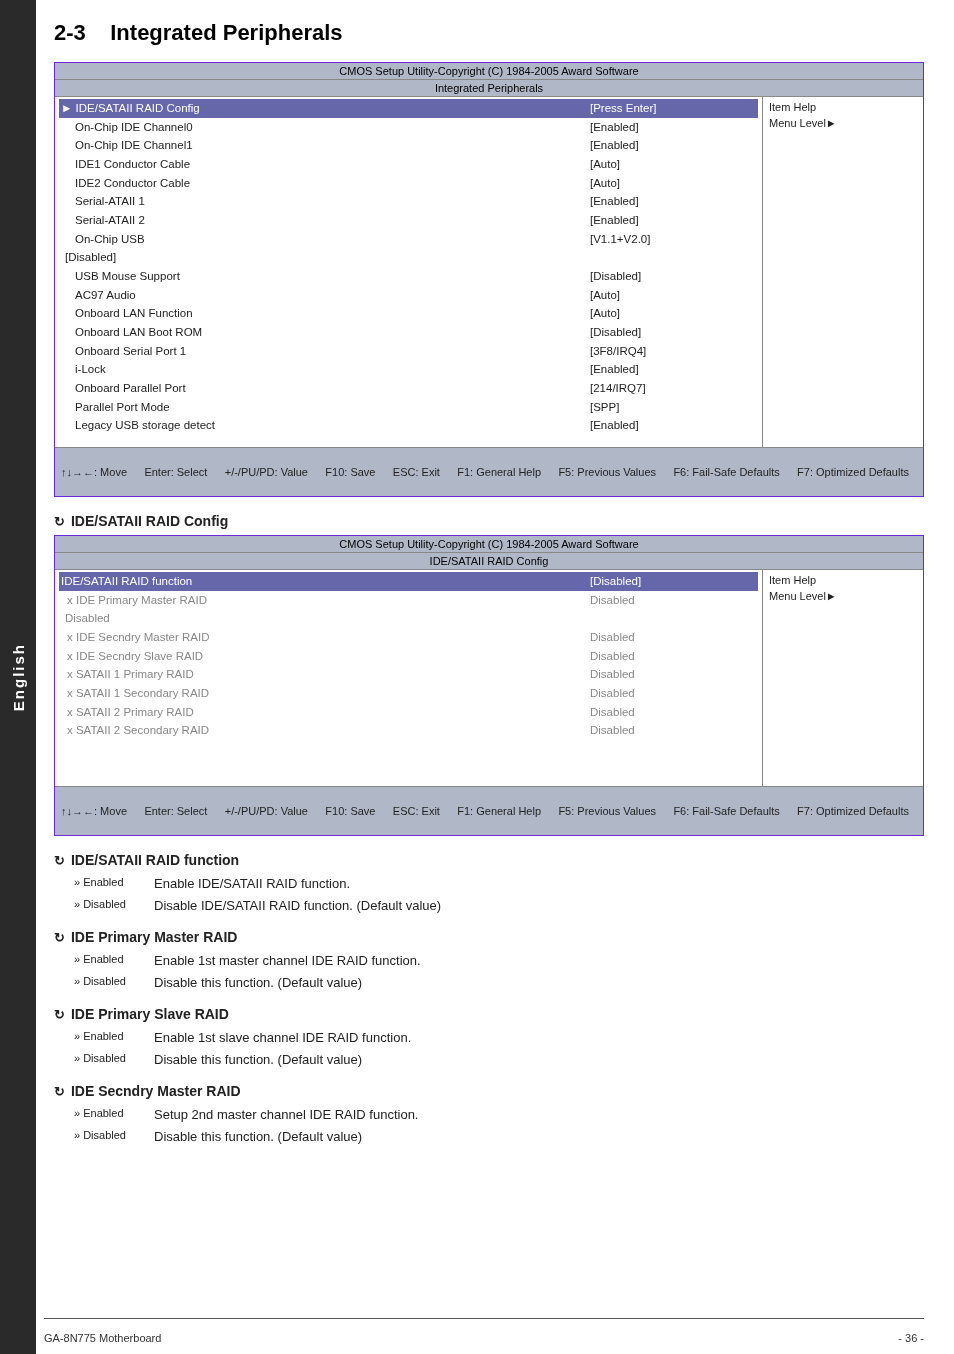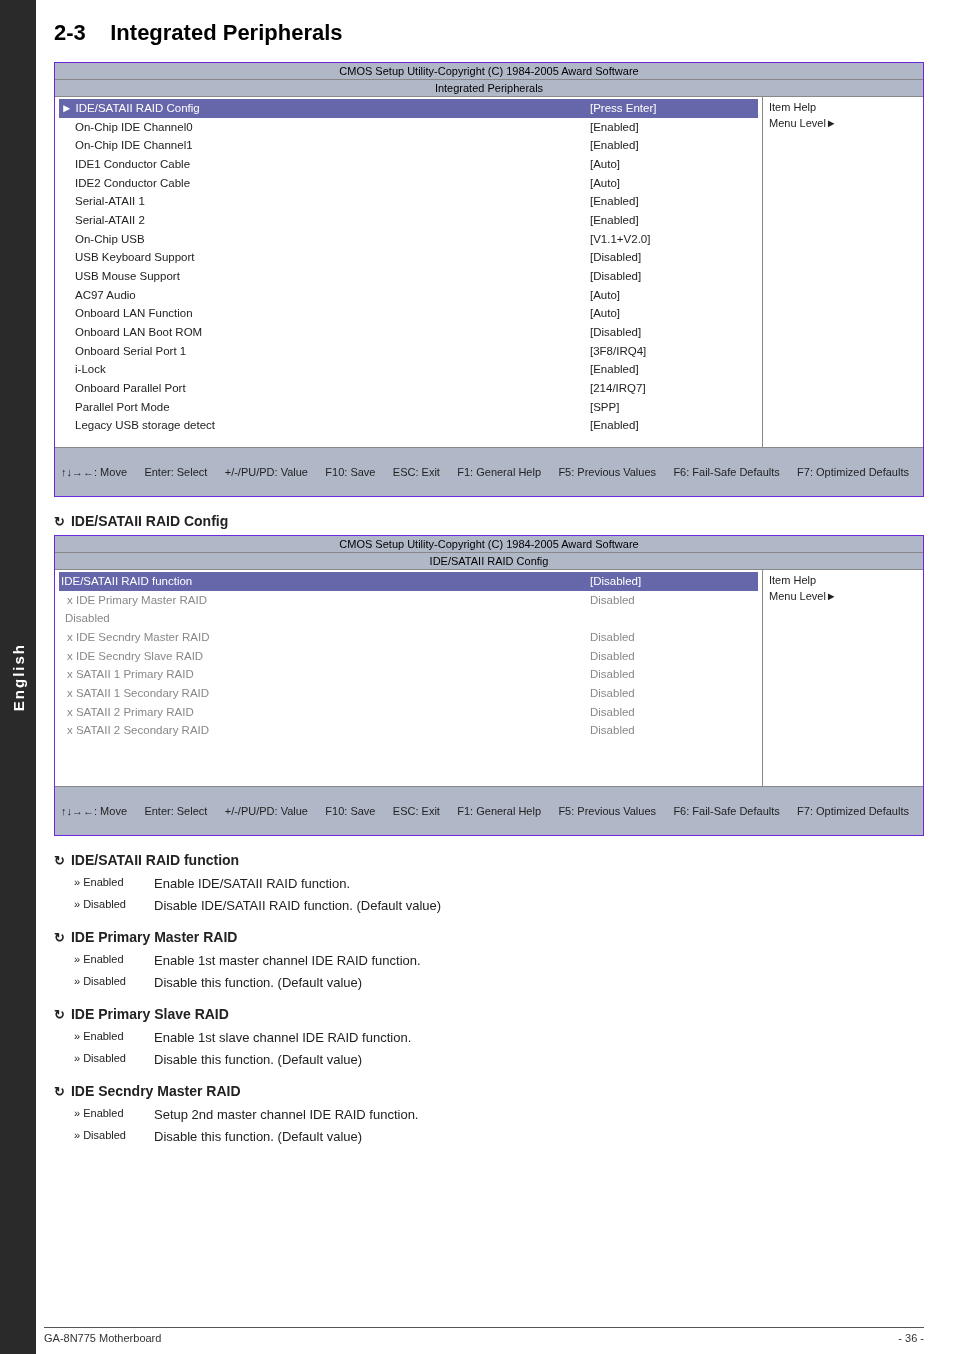--- a/index.html
+++ b/index.html
@@ -147,21 +147,21 @@
     .page-footer {
       position: absolute;
       bottom: 10px;
       left: 44px;
       right: 30px;
       display: flex;
       justify-content: space-between;
       font-size: 11px;
       color: #333;
       border-top: 1px solid #555;
-      padding-top: 4px;
+      padding-top: 13px;
     }
   </style>
 </head>
 <body>
 
 <div class="sidebar-tab">
   <span class="sidebar-tab-text">English</span>
 </div>
 
 <div class="main-content">
@@ -204,21 +204,20 @@
         </div>
         <div class="bios-row">
           <span class="bios-row-label indent">Serial-ATAII 2</span>
           <span class="bios-row-value">[Enabled]</span>
         </div>
         <div class="bios-row">
           <span class="bios-row-label indent">On-Chip USB</span>
           <span class="bios-row-value">[V1.1+V2.0]</span>
         </div>
         <div class="bios-row">
-          <span class="bios-row-label indent">USB Keyboard Support</span>
           <span class="bios-row-value">[Disabled]</span>
         </div>
         <div class="bios-row">
           <span class="bios-row-label indent">USB Mouse Support</span>
           <span class="bios-row-value">[Disabled]</span>
         </div>
         <div class="bios-row">
           <span class="bios-row-label indent">AC97 Audio</span>
           <span class="bios-row-value">[Auto]</span>
         </div>

